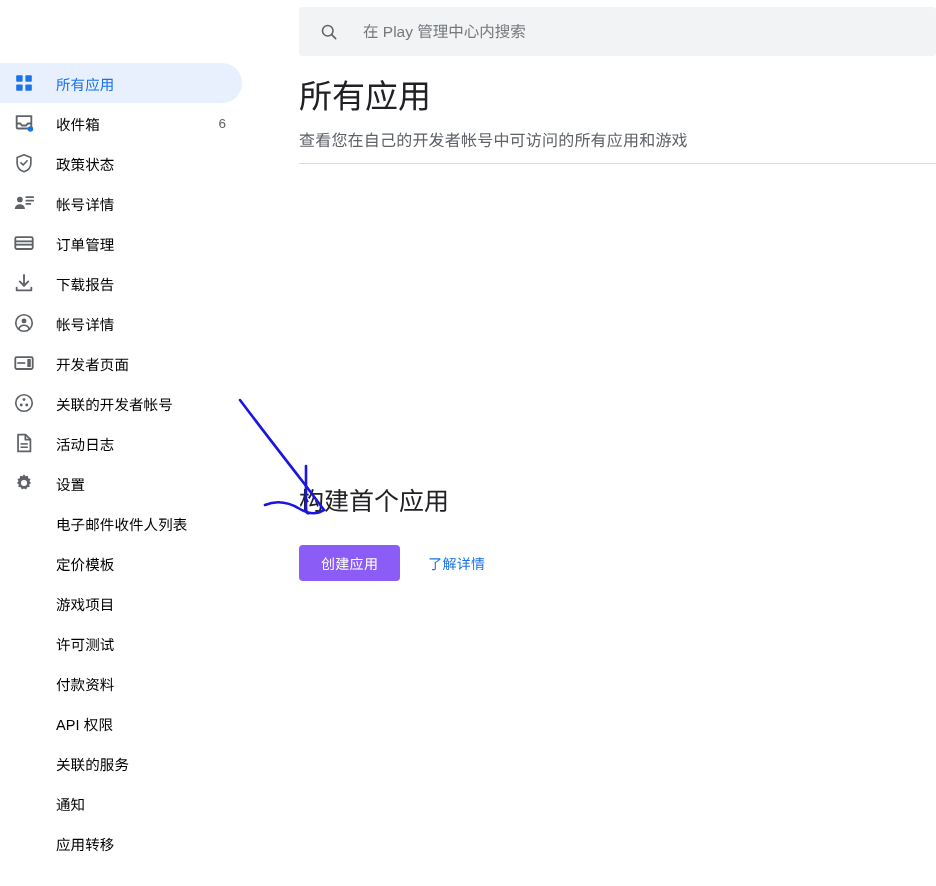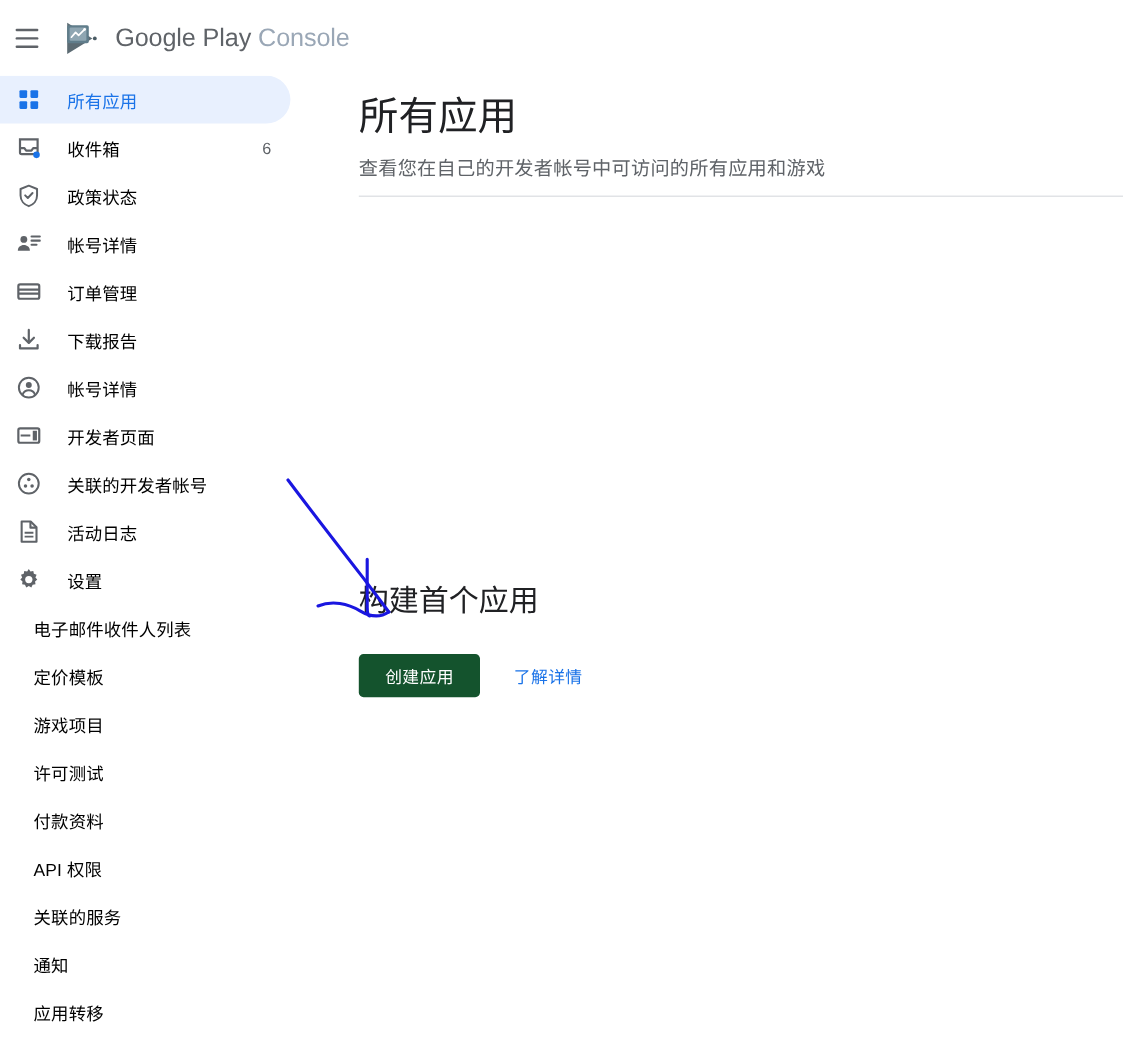--- a/index.html
+++ b/index.html
@@ -131,21 +131,21 @@
   .nav-item .nav-badge {
     position: absolute;
     right: 16px;
     font-size: 13.5px;
     color: #5f6368;
   }
   .nav-item.active {
     background: #e8f0fe;
   }
   .nav-item.active .nav-label { color: #1a73e8; font-weight: 500; }
-  .nav-item.sub .nav-label { margin-left: 20px; }
+  .nav-item.sub .nav-label { margin-left: 48px; }
 
   
   .content {
     position: absolute;
     left: 268px; top: 63px;
     width: 668px; height: 823px;
     background: #ffffff;
   }
   .page-title {
     position: absolute;
@@ -191,21 +191,21 @@
     font-size: 14.5px;
     color: #5f6368;
     letter-spacing: 0.15px;
   }
   .empty-actions {
     margin-top: 26px;
     display: flex;
     align-items: center;
   }
   .btn-primary {
-    background: #14532d;
+    background: #8b5cf6;
     color: #ffffff;
     border: none;
     border-radius: 4px;
     height: 36px;
     padding: 0 22px;
     font-size: 14px;
     font-weight: 500;
     font-family: "Liberation Sans", "DejaVu Sans", sans-serif;
     letter-spacing: 0.3px;
     cursor: pointer;
@@ -227,42 +227,20 @@
     width: 936px; height: 886px;
     pointer-events: none;
     z-index: 20;
   }
 </style>
 </head>
 <body>
 
 <div id="app">
 
-  <div class="topbar">
-    <div class="hamburger">
-      <span></span>
-      <span></span>
-      <span></span>
-    </div>
-
-    <div class="brand">
-      <svg class="brand-logo" viewBox="0 0 34 30">
-        <path d="M3 2 L3 28 L24 15 Z" fill="#5c6b73"></path>
-        <rect x="3" y="4" width="18" height="15" rx="1.5" fill="#607d8b"></rect>
-        <rect x="5" y="6" width="14" height="11" rx="1" fill="#8fa6b2"></rect>
-        <polyline points="6.5,14 10,10 12.5,12.5 17.5,7.5" fill="none" stroke="#ffffff" stroke-width="1.4" stroke-linecap="round" stroke-linejoin="round"></polyline>
-        <circle cx="17.5" cy="7.5" r="1.1" fill="#ffffff"></circle>
-        <circle cx="26" cy="15" r="1.6" fill="#4a5b64"></circle>
-      </svg>
-      <div class="brand-text">
-        <span class="g1">Google Play</span>
-        <span class="g2">Console</span>
-      </div>
-    </div>
-  </div>
 
   <div class="search-wrap">
     <svg class="search-icon" viewBox="0 0 24 24">
       <circle cx="10.5" cy="10.5" r="6.3" fill="none" stroke="#5f6368" stroke-width="1.9"></circle>
       <line x1="15.2" y1="15.2" x2="20" y2="20" stroke="#5f6368" stroke-width="1.9" stroke-linecap="round"></line>
     </svg>
     <input class="search-input" type="text" placeholder="在 Play 管理中心内搜索" style="">
   </div>
 
   <nav class="sidebar" id="sidebar">

